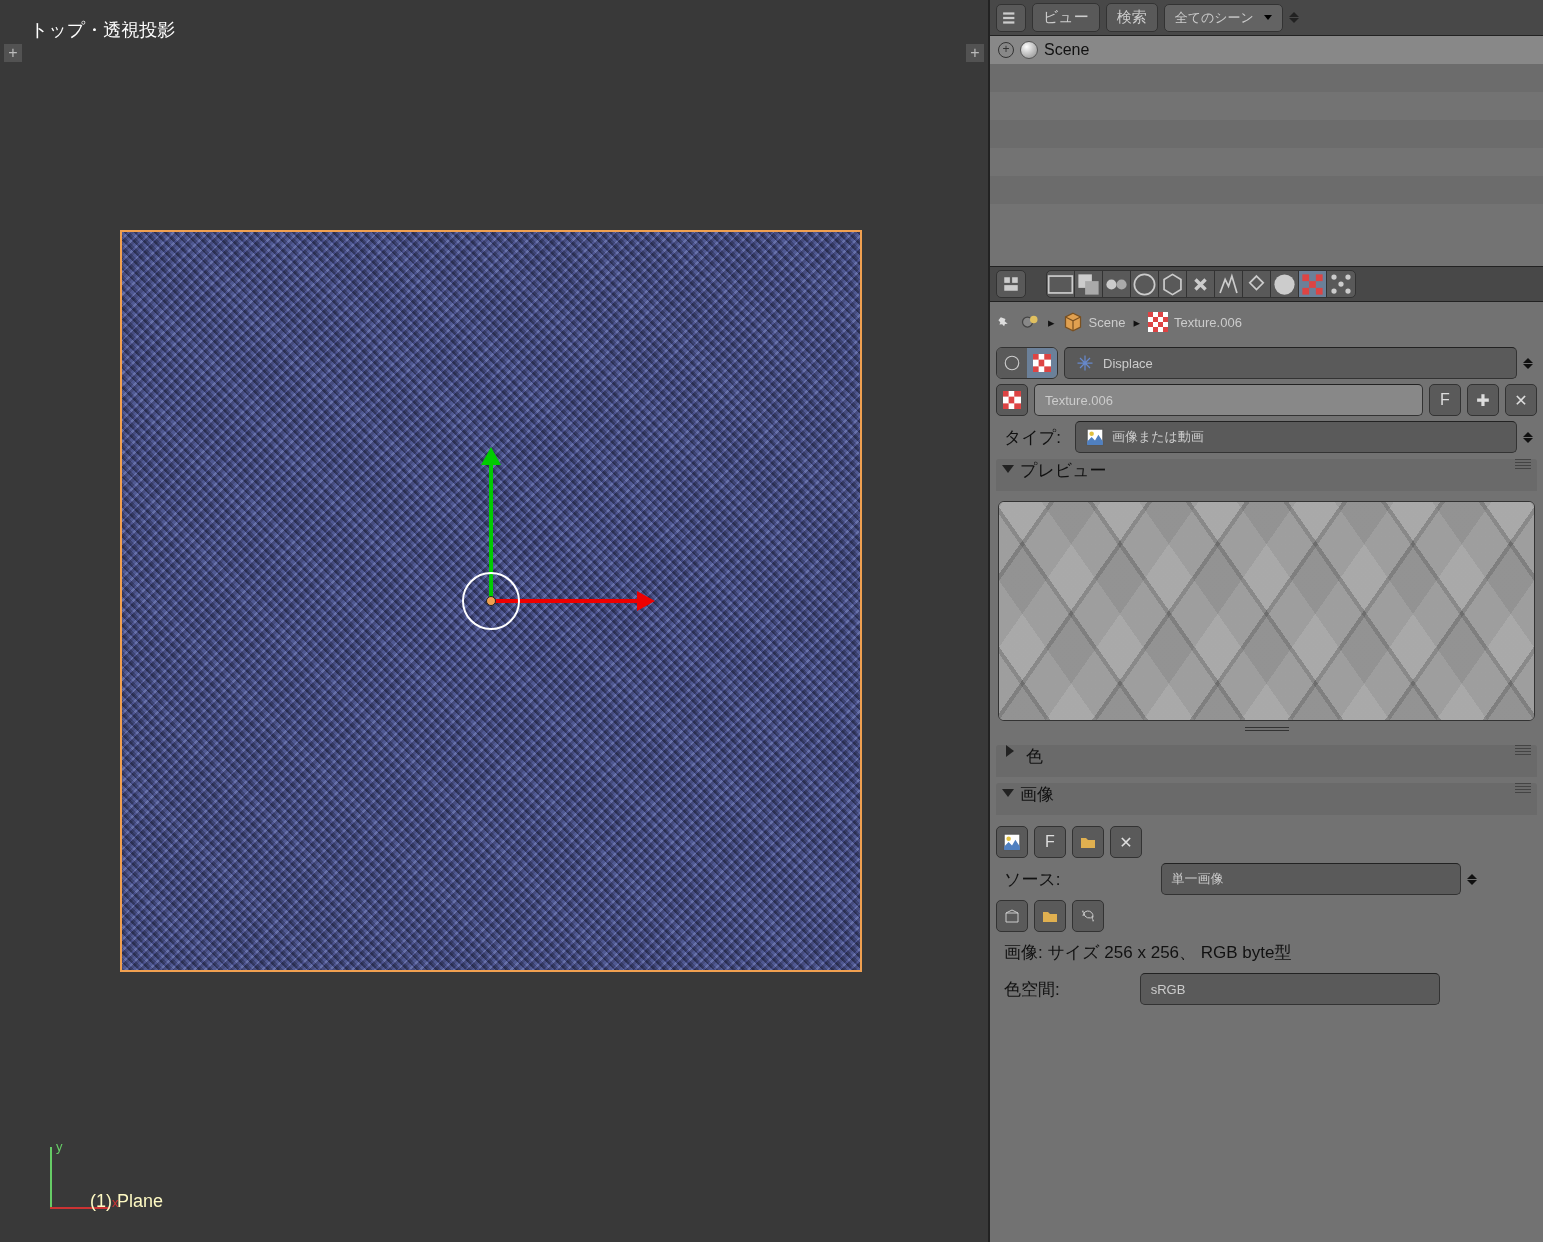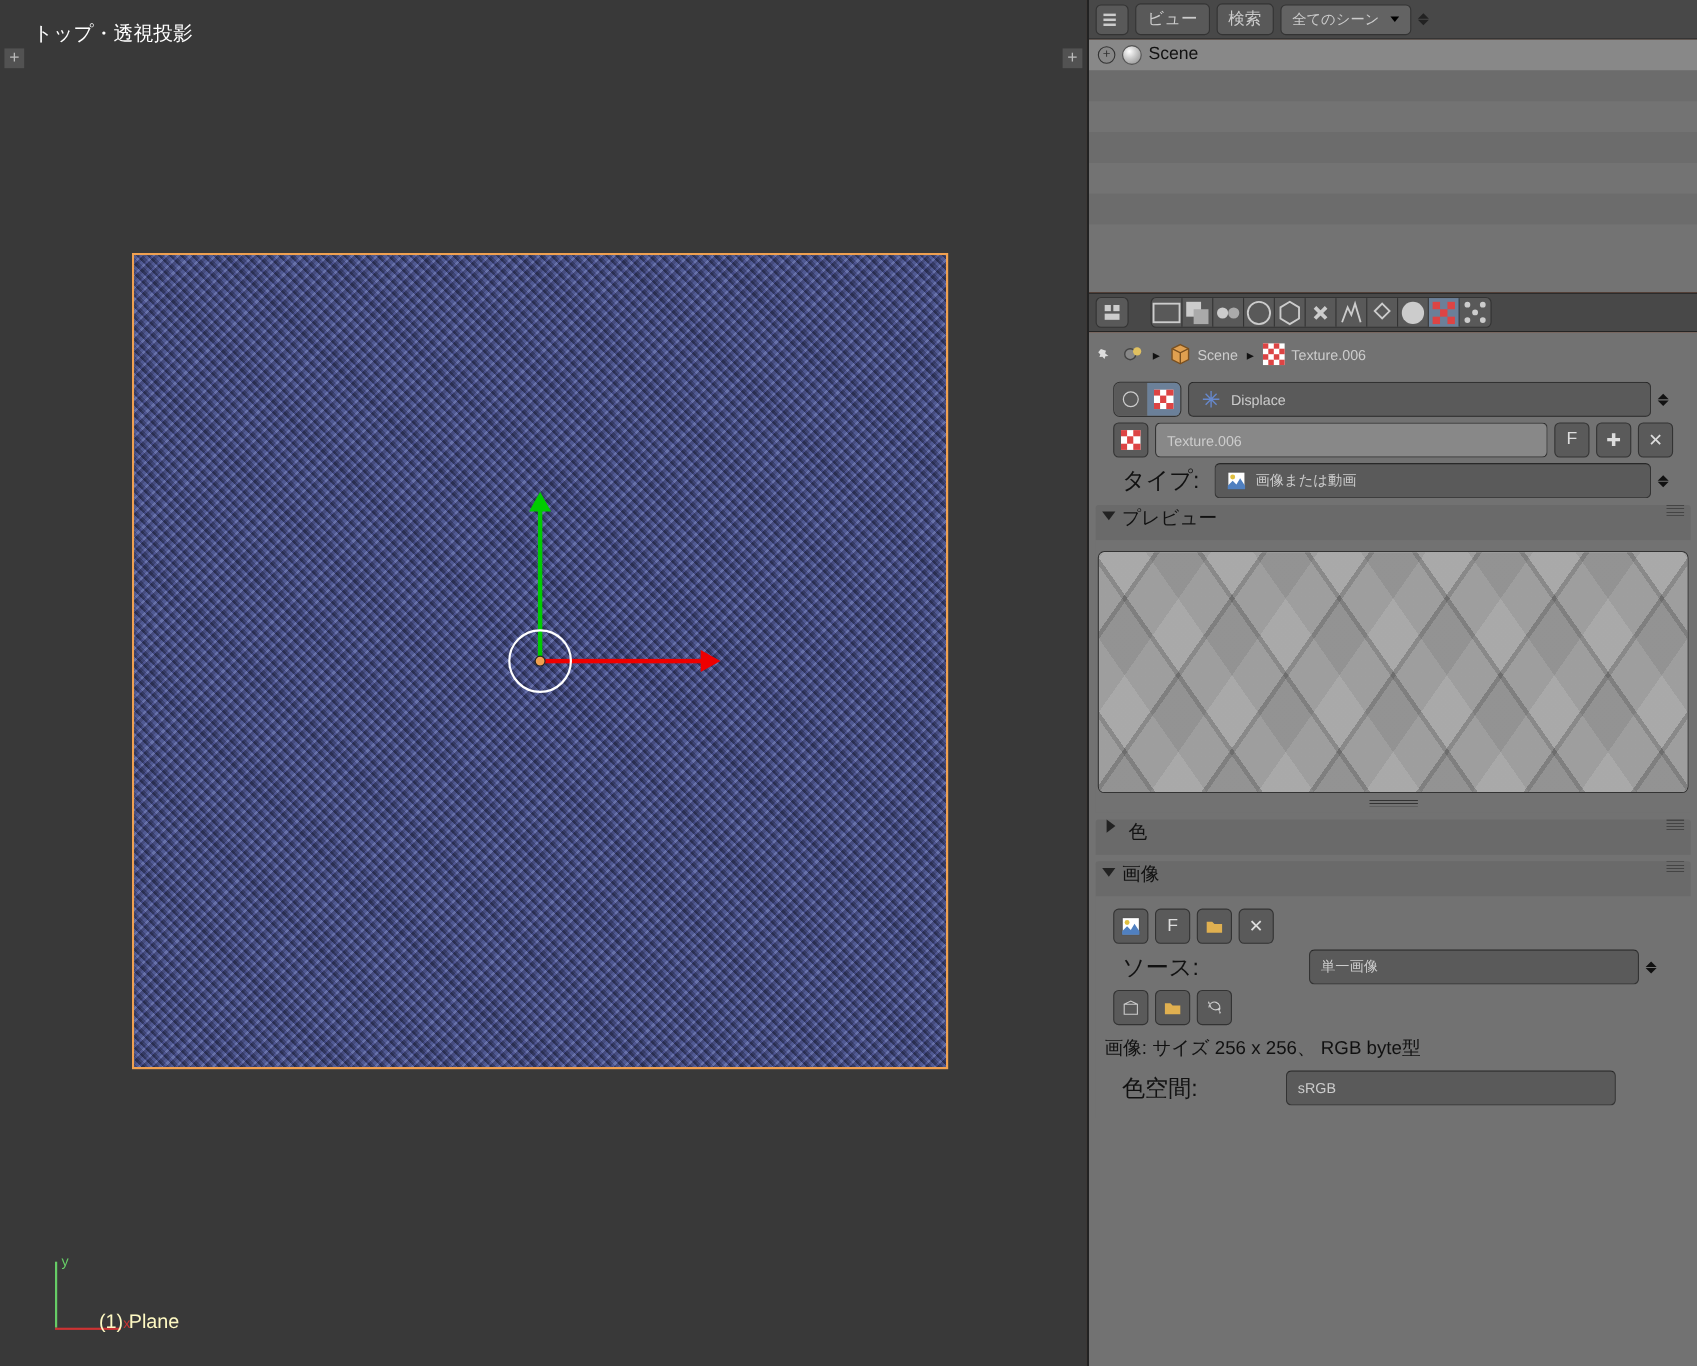--- a/index.html
+++ b/index.html
@@ -53,28 +53,28 @@
 
 .props-body{flex:1;background:#727272;overflow-y:auto;padding:6px}
 .breadcrumb{display:flex;align-items:center;gap:8px;padding:4px 2px 10px}
 .pin{width:14px;height:14px;transform:rotate(-25deg)}
 .bc-item{display:flex;align-items:center;gap:6px;font-size:17px;color:#111}
 .chev{color:#111}
 .ic16{width:20px;height:20px}
 .cube-ic{fill:#e0a050;stroke:#7a5020}
 .check-ic{width:20px;height:20px;display:inline-block}
 
-.row{display:flex;align-items:center;gap:6px;margin:5px 16px}
+.row{display:flex;align-items:center;gap:6px;margin:5px 0}
 .field{flex:1;background:#5a5a5a;border:1px solid #333;border-top-color:#222;border-radius:5px;height:32px;display:flex;align-items:center;padding:0 10px;font-size:17px;color:#111}
 .field.light{background:#888}
 .small-btn{width:32px;height:32px;background:#5a5a5a;border:1px solid #333;border-radius:5px;display:flex;align-items:center;justify-content:center;color:#ddd;font-size:16px}
 .toggle-pair{display:flex;border:1px solid #333;border-radius:6px;overflow:hidden}
 .toggle-pair .tp{width:30px;height:30px;background:#5a5a5a;display:flex;align-items:center;justify-content:center}
 .toggle-pair .tp.active{background:#6b8099}
-.lbl{font-size:21px;color:#111;padding:0 8px}
+.lbl{font-size:17px;color:#111;padding:0 8px}
 
 .panel-hdr{background:#6a6a6a;height:32px;display:flex;align-items:flex-start;padding:0 6px;margin-top:6px;border-radius:3px 3px 0 0;gap:6px}
 .disclosure{width:0;height:0;border:6px solid transparent}
 .disc-down{border-top:8px solid #222;margin-top:6px}
 .disc-right{border-left:8px solid #222;margin-left:4px}
 .panel-title{font-size:17px;color:#111}
 .panel-grip{margin-left:auto;width:16px;height:10px;background:repeating-linear-gradient(#444 0 1px,transparent 1px 3px)}
 .panel-body{background:#727272;padding:6px 0}
 
 .preview{height:220px;margin:4px 2px;border:1px solid #333;border-radius:6px;background:#999;position:relative;overflow:hidden}

